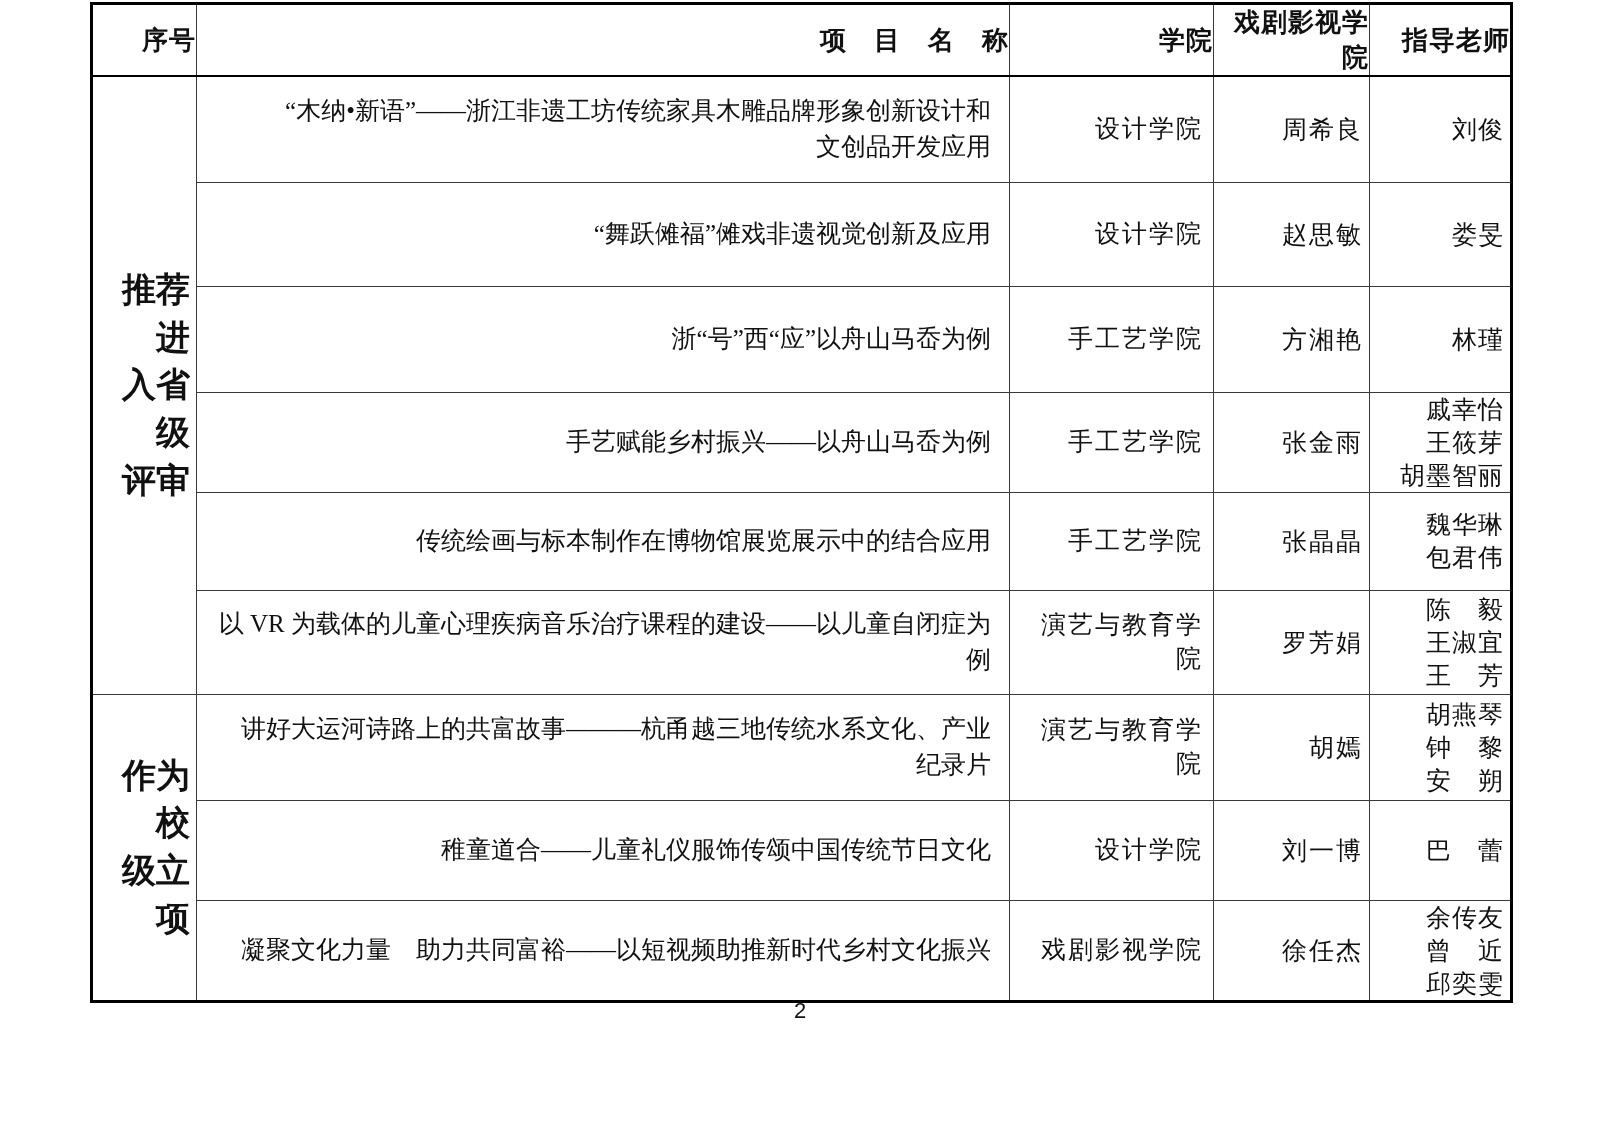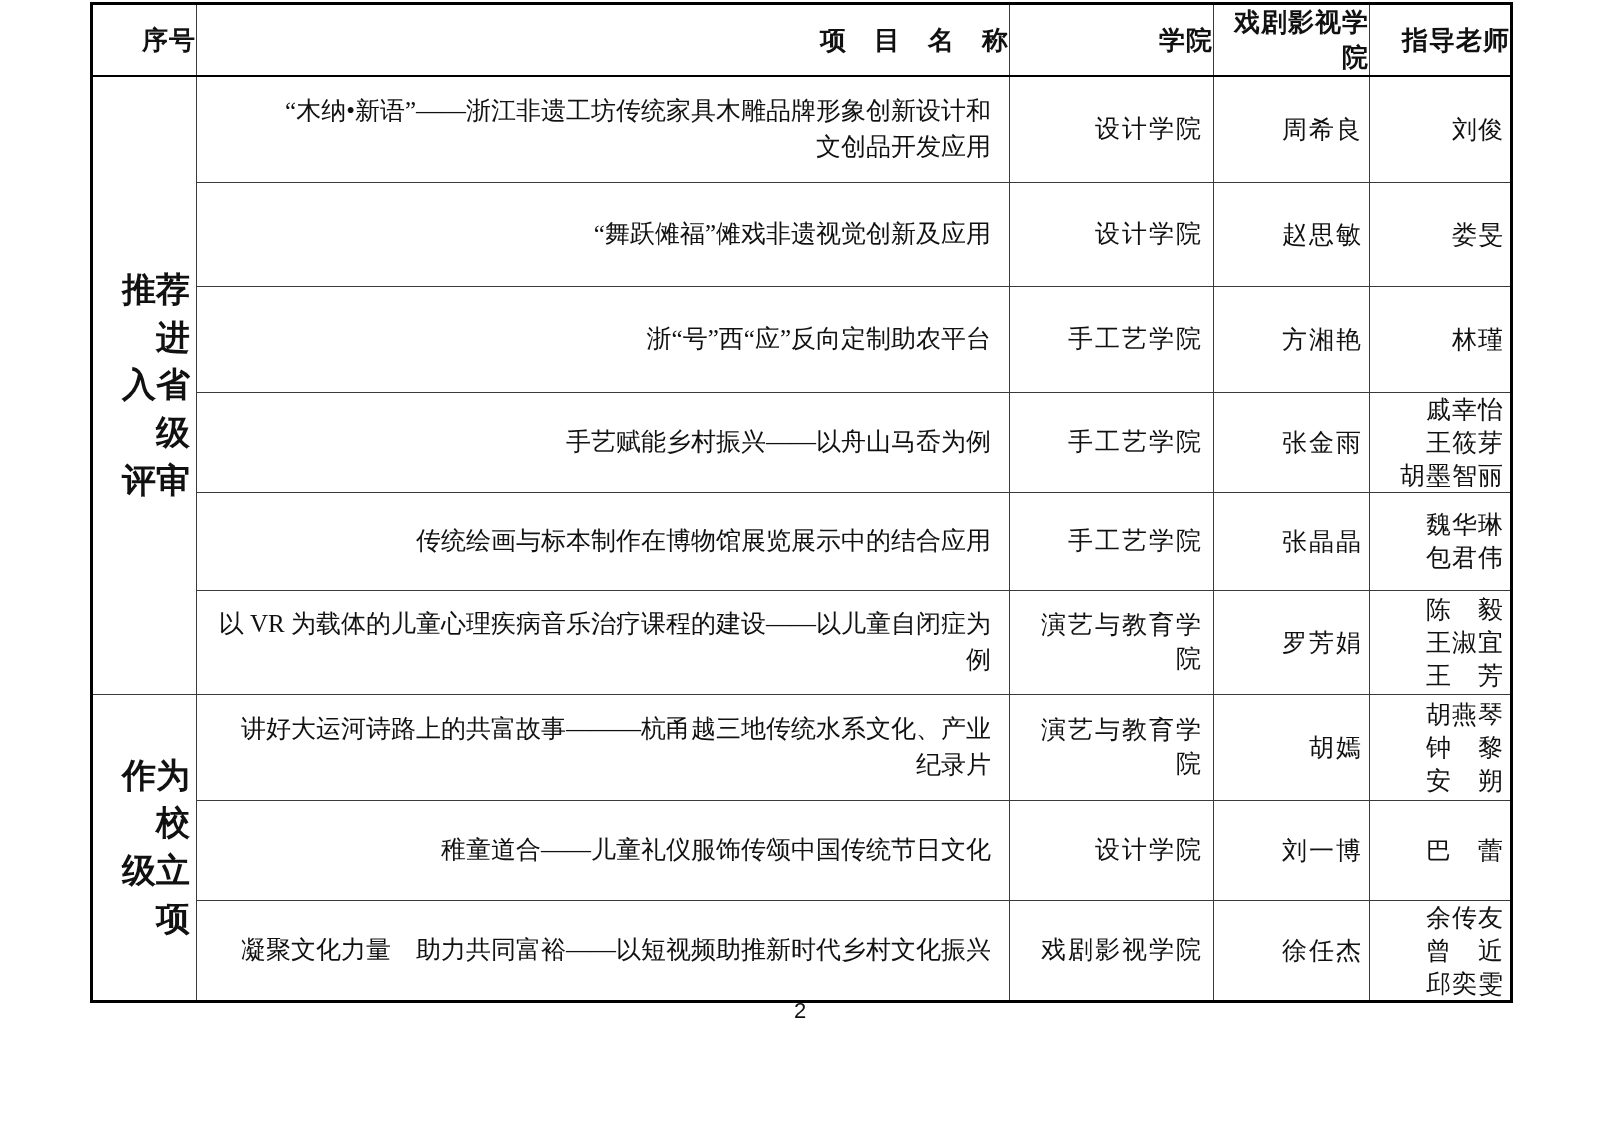--- a/index.html
+++ b/index.html
@@ -106,21 +106,21 @@
         <td class="leader-cell">周希良</td>
         <td class="advisor-cell">刘俊</td>
       </tr>
       <tr>
         <td class="project-cell">“舞跃傩福”傩戏非遗视觉创新及应用</td>
         <td class="college-cell">设计学院</td>
         <td class="leader-cell">赵思敏</td>
         <td class="advisor-cell">娄旻</td>
       </tr>
       <tr>
-        <td class="project-cell">浙“号”西“应”反向定制助农平台</td>
+        <td class="project-cell">浙“号”西“应”以舟山马岙为例</td>
         <td class="college-cell">手工艺学院</td>
         <td class="leader-cell">方湘艳</td>
         <td class="advisor-cell">林瑾</td>
       </tr>
       <tr>
         <td class="project-cell">手艺赋能乡村振兴——以舟山马岙为例</td>
         <td class="college-cell">手工艺学院</td>
         <td class="leader-cell">张金雨</td>
         <td class="advisor-cell">戚幸怡
 王筱芽

